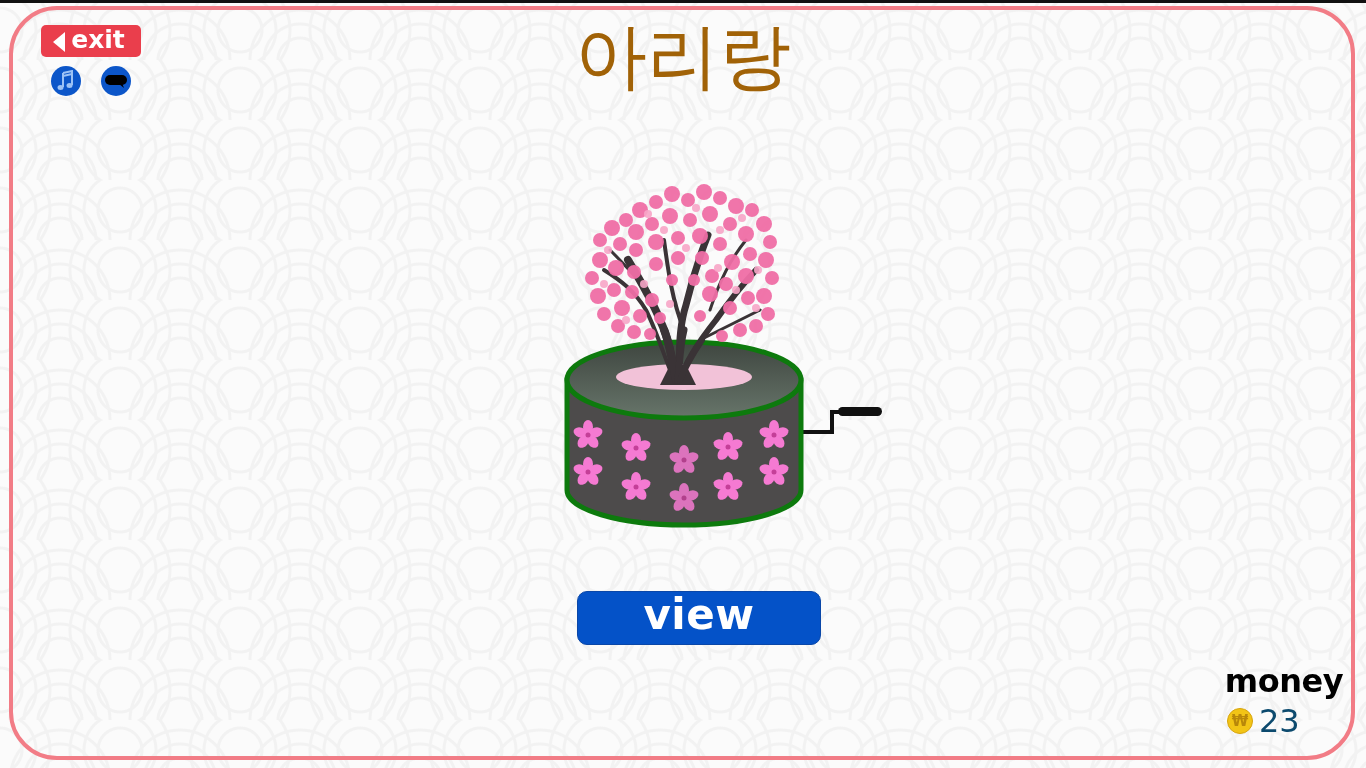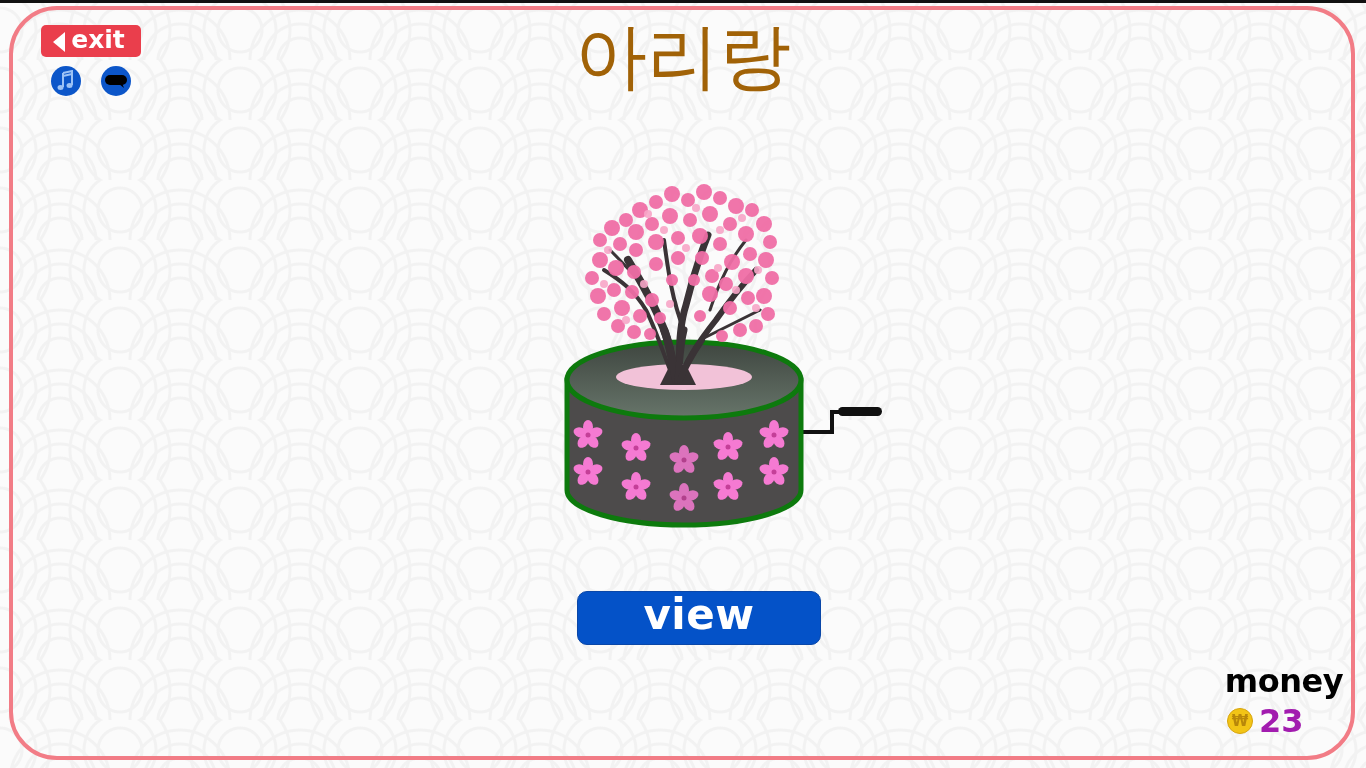--- a/index.html
+++ b/index.html
@@ -50,21 +50,21 @@
   .money-label {
     position: absolute; left: 1218px; top: 662px; width: 125px; text-align: right;
     font-family: "DejaVu Sans", sans-serif; font-weight: bold; font-size: 32px; color: #000; letter-spacing: -0.5px;
   }
   .money-row { position: absolute; left: 1227px; top: 702px; display: flex; align-items: center; gap: 6px; }
   .coin {
     width: 26px; height: 26px; border-radius: 50%; background: #f2c416; border: 1px solid #d7a40c;
     box-sizing: border-box; display: flex; align-items: center; justify-content: center;
     color: #b8870a; font-size: 15px; font-weight: bold; font-family: "DejaVu Sans", sans-serif;
   }
-  .money-value { font-family: "DejaVu Sans", sans-serif; font-weight: bold; font-size: 32px; color: #a21caf; }
+  .money-value { font-family: "DejaVu Sans", sans-serif; font-weight: normal; font-size: 32px; color: #0c4a6e; }
 </style>
 </head>
 <body>
 
 <div class="top-strip"></div>
 <div class="frame"></div>
 
 <div class="exit-btn">
   <span class="exit-arrow"></span>
   <span class="exit-label">exit</span>

